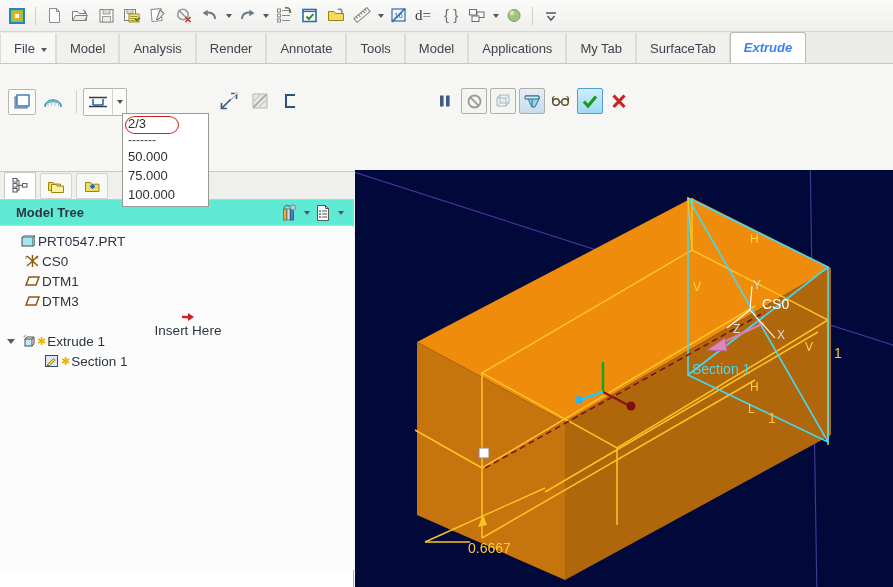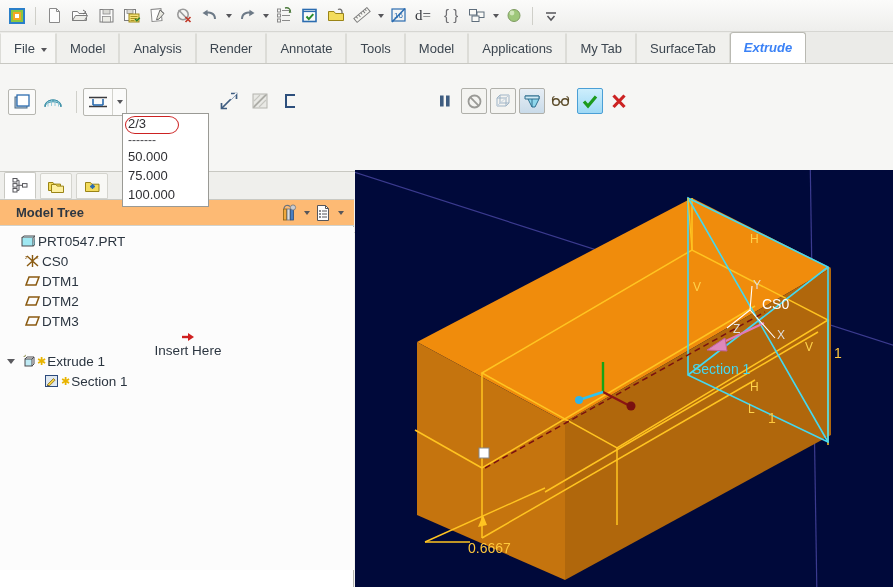--- a/index.html
+++ b/index.html
@@ -153,21 +153,21 @@
   .lp-tab {
     width: 32px; height: 26px; margin-left: 4px;
     display: flex; align-items: center; justify-content: center;
     border: 1px solid transparent; border-radius: 2px 2px 0 0;
   }
   .lp-tab.active { background: #ffffff; border-color: #c9c9c3; border-bottom-color:#ffffff; height:27px;}
   .lp-tab.sel { background: #f8f8f5; border-color: #d4d4ce; }
 
   .mt-header {
     position: absolute; left: 0; top: 28px; width: 354px; height: 26px;
-    background: #fdba74; border-bottom: 1px solid #d2d2cc;
+    background: #5eead4; border-bottom: 1px solid #d2d2cc;
     display: flex; align-items: center;
   }
   .mt-title { margin-left: 16px; font-size: 13px; font-weight: bold; color: #2d3742; }
   .mt-tools { position: absolute; right: 8px; top: 2px; display: flex; align-items: center; }
   .mt-tool { width: 22px; height: 22px; display:flex; align-items:center; justify-content:center;}
   .mt-caret { width: 12px; height: 22px; display:flex;align-items:center;justify-content:center;}
 
   .tree { position: absolute; left: 0; top: 55px; width: 354px; bottom: 17px; background: #fcfcfc; padding-top: 4px; }
   .tnode { display: flex; align-items: center; height: 20px; font-size: 13.5px; color: #2b3540; }
   .tnode .tw { width: 14px; display:flex;align-items:center;justify-content:center; }
@@ -600,28 +600,20 @@
 
       <div class="tnode" style="padding-left:22px;text-align:center;">
         <span class="ticon">
           <svg width="15" height="12" viewBox="0 0 15 12">
             <path d="M4 2 H14 L11 10 H1 Z" fill="none" stroke="#8a5a10" stroke-width="1.5"></path>
           </svg>
         </span>
         <span class="tlabel">DTM1</span>
       </div>
 
-      <div class="tnode" style="padding-left:22px;">
-        <span class="ticon">
-          <svg width="15" height="12" viewBox="0 0 15 12">
-            <path d="M4 2 H14 L11 10 H1 Z" fill="none" stroke="#8a5a10" stroke-width="1.5"></path>
-          </svg>
-        </span>
-        <span class="tlabel">DTM2</span>
-      </div>
 
       <div class="tnode" style="padding-left:22px;">
         <span class="ticon">
           <svg width="15" height="12" viewBox="0 0 15 12">
             <path d="M4 2 H14 L11 10 H1 Z" fill="none" stroke="#8a5a10" stroke-width="1.5"></path>
           </svg>
         </span>
         <span class="tlabel">DTM3</span>
       </div>
 

